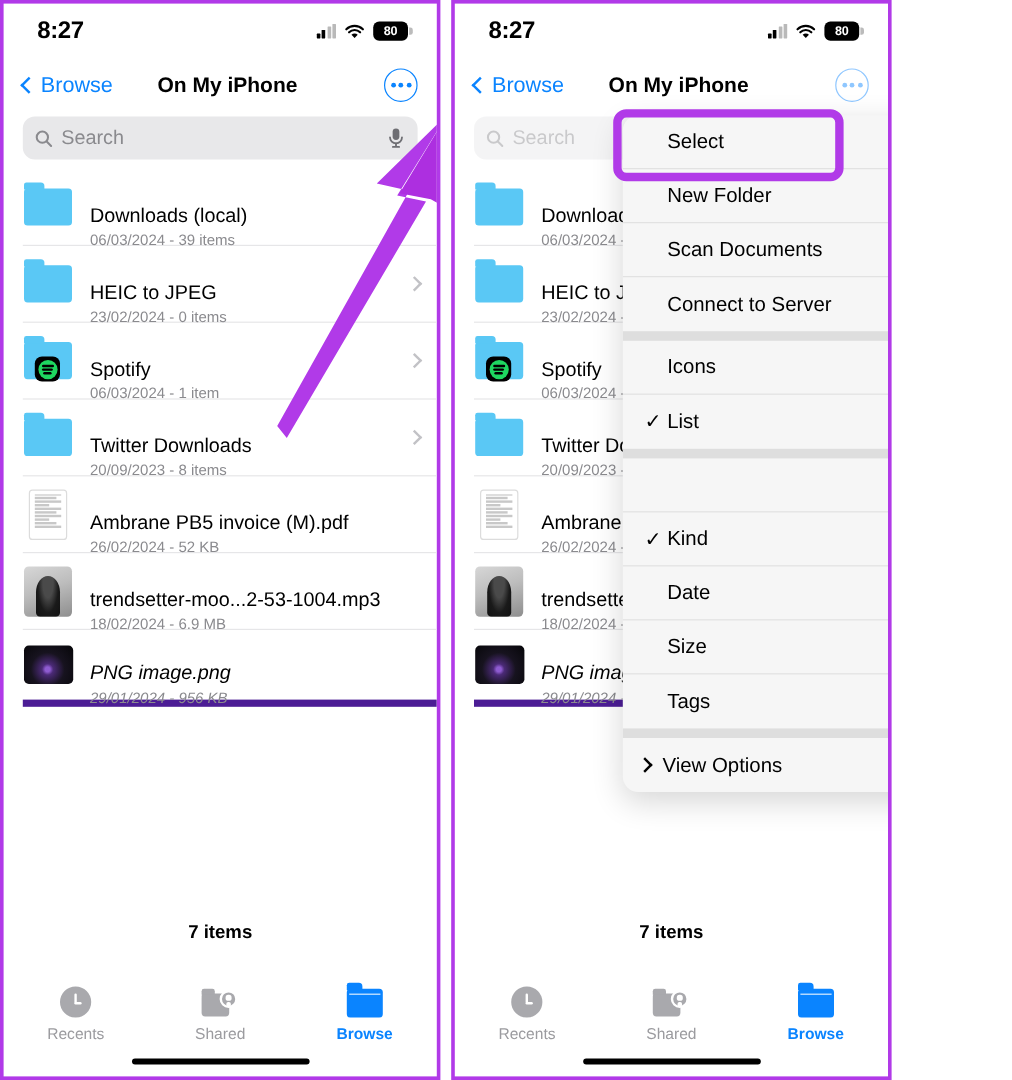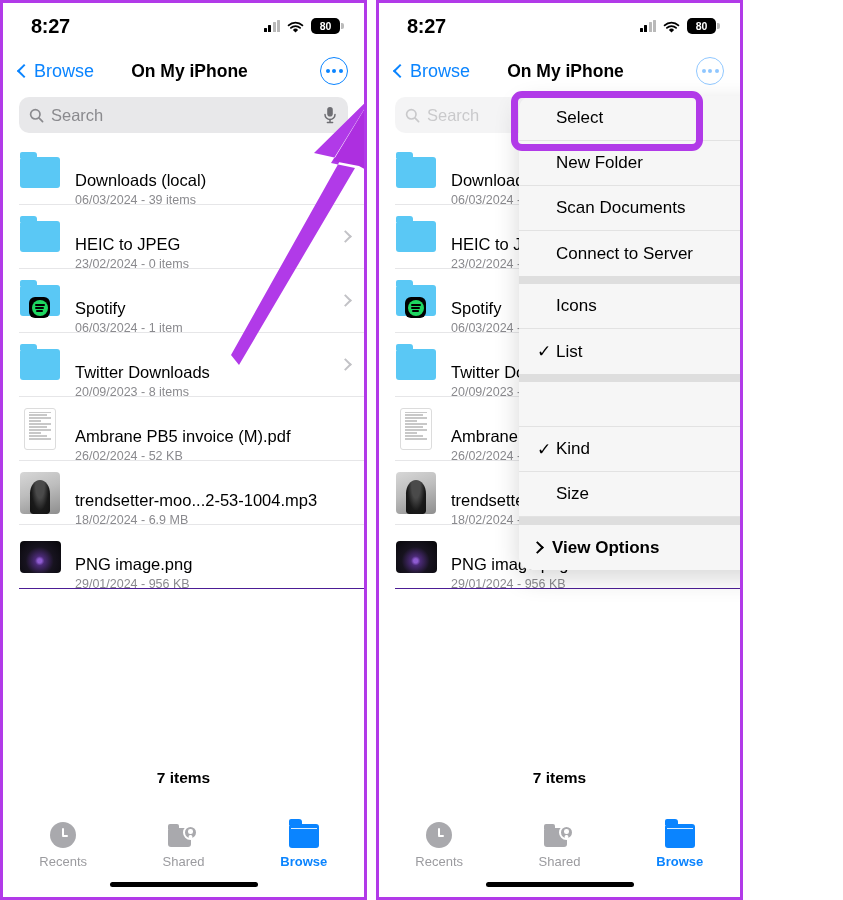--- a/index.html
+++ b/index.html
@@ -78,21 +78,21 @@
   .search-ph { color: #8a8a8e; font-size: 16.5px; }
   .mic { margin-left: auto; width: 16px; height: 18px; position: relative; }
 
   
   .list { padding-left: 16px; }
   .row {
     display: flex; align-items: center; gap: 14px;
     height: 64px; border-bottom: 1px solid #e6e6e8;
     padding-right: 14px; cursor: pointer;
   }
-  .row:last-child { border-bottom: 1px solid #4c1d95; }
+  .row:last-child { border-bottom: 6px solid #4c1d95; font-style: italic; }
   .thumb { width: 42px; flex: 0 0 42px; height: 46px; display:flex; align-items:center; justify-content:center; position:relative; }
   .folder {
     width: 40px; height: 31px; background: #5ac8f5; border-radius: 3px;
     position: relative;
   }
   .folder::before {
     content:""; position:absolute; top:-5px; left:0; width:17px; height:6px;
     background:#5ac8f5; border-radius: 2px 3px 0 0;
   }
   .badge-spotify {
@@ -217,21 +217,21 @@
   .ic-grid { width:19px; height:19px; display:grid; grid-template-columns:1fr 1fr; grid-template-rows:1fr 1fr; gap:3.5px; }
   .ic-grid i { display:block; border:1.7px solid #000; border-radius:1.5px; }
   .ic-list { width:21px; height:15px; position:relative; }
   .ic-list .ln { position:absolute; right:0; width:14px; height:1.8px; background:#000; border-radius:1px; }
   .ic-list .dt { position:absolute; left:0; width:2.6px; height:2.6px; background:#000; border-radius:50%; }
   .ic-list .r1 { top:0.5px; } .ic-list .r2 { top:6.5px; } .ic-list .r3 { top:12.5px; }
   .ic-list .d1 { top:0px; } .ic-list .d2 { top:6px; } .ic-list .d3 { top:12px; }
   .ic-chevup { width:11px; height:11px; border-left:2px solid #000; border-top:2px solid #000; transform: rotate(45deg); margin-top:4px; }
   .ic-chevright-s { width:9px; height:9px; border-top:2.3px solid #000; border-right:2.3px solid #000; transform: rotate(45deg); }
 
-  .mi-view { padding-left: 14px; gap: 10px; font-weight: bold; }
+  .mi-view { padding-left: 14px; gap: 10px; }
 
   
   .hl-box {
     position: absolute; left: 132px; top: 88px; width: 192px; height: 60px;
     border: 7px solid #b13ae8; border-radius: 11px; z-index: 30; pointer-events: none;
   }
   .arrow-svg { position:absolute; left:0; top:0; width:417px; height:900px; z-index: 25; pointer-events:none; }
 </style>
 </head>
 <body>
@@ -642,21 +642,31 @@
         </div>
         <div class="mi">
           <span class="mi-check">✓</span>
           <span class="mi-label">Kind</span>
           <span class="mi-ic">
               <span class="ic-chevup"></span>
             </span>
         </div>
         <div class="mi">
           <span class="mi-check"></span>
+          <span class="mi-label">Date</span>
+          <span class="mi-ic"></span>
+        </div>
+        <div class="mi">
+          <span class="mi-check"></span>
           <span class="mi-label">Size</span>
+          <span class="mi-ic"></span>
+        </div>
+        <div class="mi nobd">
+          <span class="mi-check"></span>
+          <span class="mi-label">Tags</span>
           <span class="mi-ic"></span>
         </div>
 
         <hr class="sep">
 
         <div class="mi nobd mi-view">
           <span class="ic-chevright-s"></span>
           <span class="mi-label">View Options</span>
         </div>
       </div>

